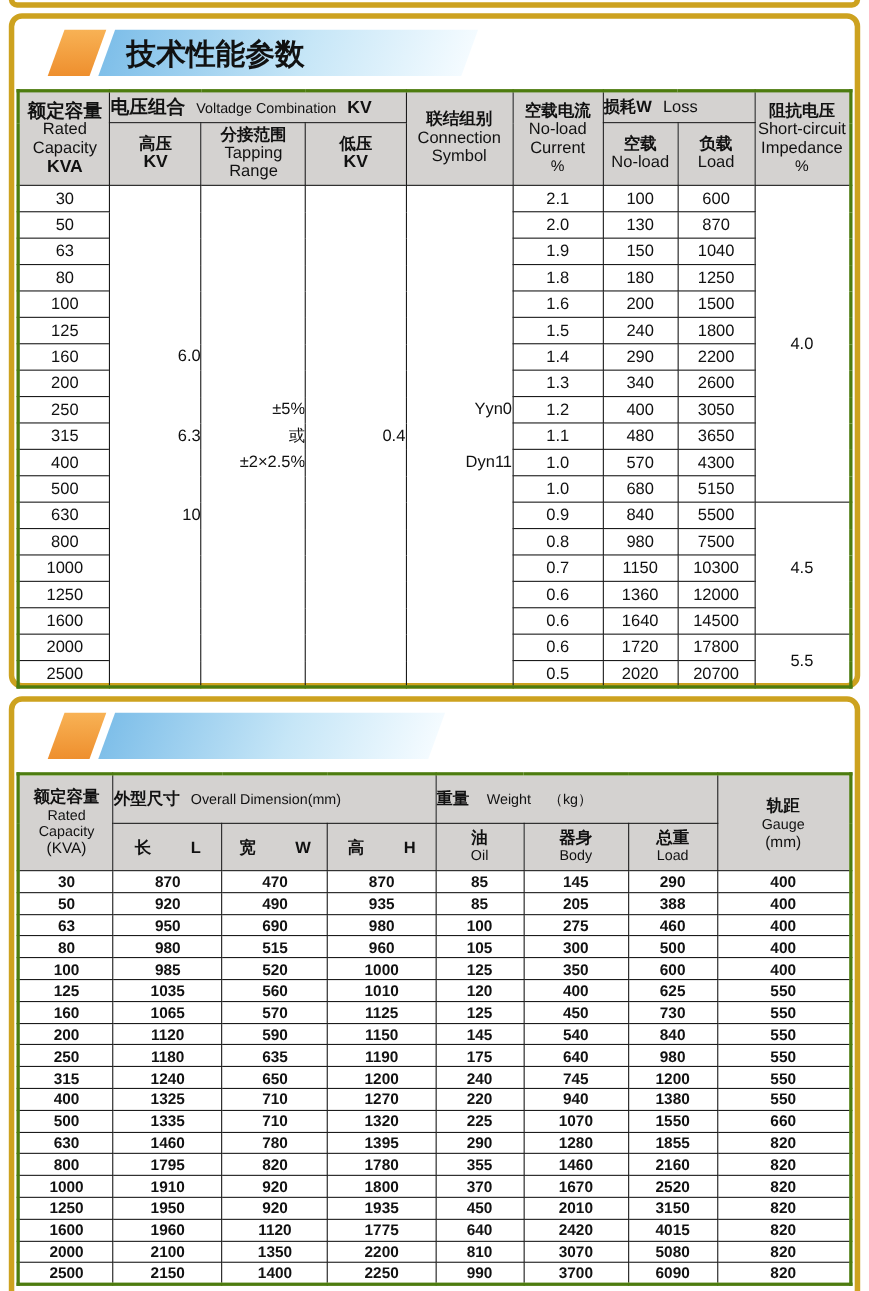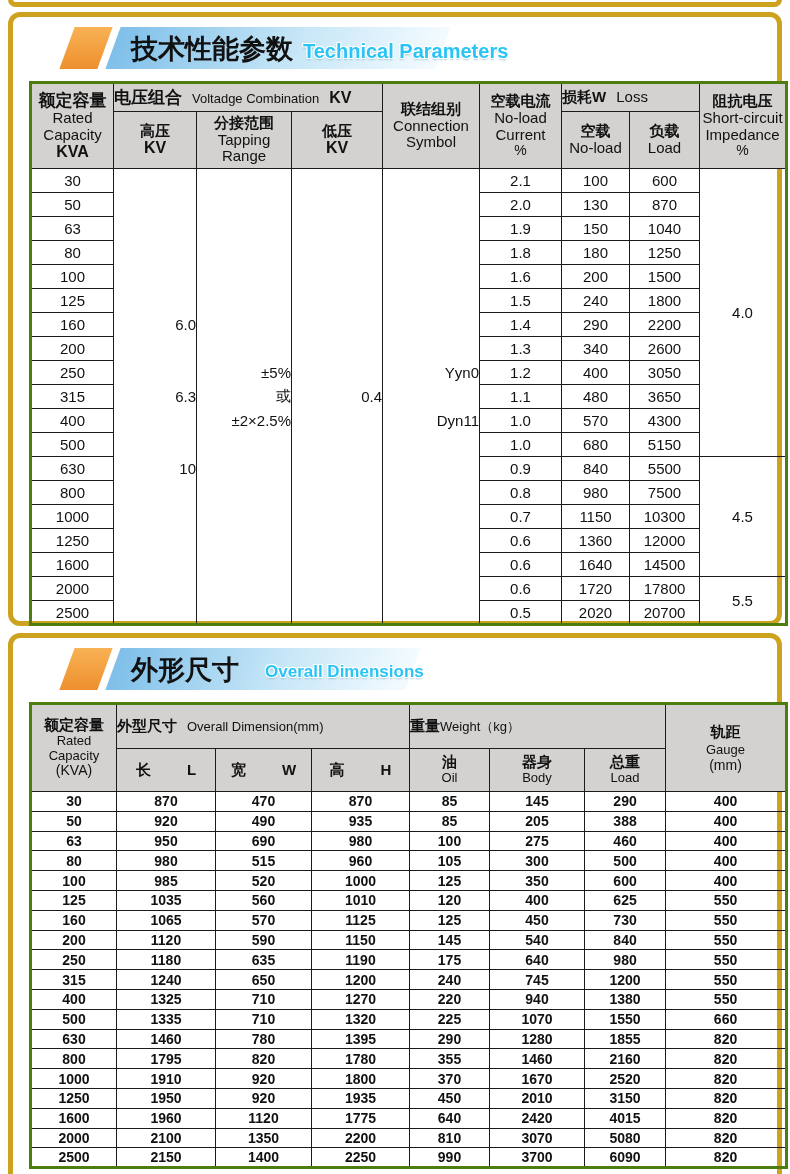--- a/index.html
+++ b/index.html
@@ -1,21 +1,21 @@
 <!DOCTYPE html>
 <html><head>
 <meta charset="utf-8">
 <style>
   * { margin:0; padding:0; box-sizing:border-box; }
   html,body { width:790px; height:1174px; overflow:hidden; background:#ffffff;
     font-family:"Liberation Sans","DejaVu Sans",sans-serif; }
   .prev-edge { position:absolute; left:8px; top:-8px; width:774px; height:15px;
     border:5px solid #cda21f; border-radius:12px; }
   .panel { position:absolute; left:8px; width:774px; background:#fff;
-    border:5px solid #cda21f; border-radius:12px;padding-left:16px; }
+    border:5px solid #cda21f; border-radius:12px; }
   .panel1 { top:12px; height:614px; }
   .panel2 { top:633px; height:610px; }
   
   .panel-title { position:relative; height:46px; margin:8px 0 10px 0; }
   .slash { position:absolute; left:38px; top:2px; width:38px; height:42px;
     transform:skewX(-20deg); background:linear-gradient(180deg,#f8b255,#ee8f2e); }
   .band { position:absolute; left:84px; top:2px; height:42px; transform:skewX(-20deg);
     background:linear-gradient(90deg,#7fbfe9 0%,#c6e6f7 55%,#f4fbff 100%); }
   .band.s1 { width:330px; }
   .band.s2 { width:300px; }
@@ -40,40 +40,39 @@
   .t2 tbody td { height:19.8px; font-size:14px; font-weight:bold; }
   .vstack { display:flex; flex-direction:column; align-items:center; justify-content:center;
     line-height:1.12; }
   .inline-h { display:flex; align-items:baseline; justify-content:flex-start; }
   .cn-lg { font-size:17px; font-weight:bold; }
   .cn-md { font-size:15px; font-weight:bold; }
   .en-sm { font-size:15px; font-weight:normal; }
   .en-md { font-size:13px; font-weight:normal; }
   .unit-lg { font-size:16px; font-weight:bold; }
   .unit-md { font-size:14px; font-weight:normal; }
-  .gap-l { margin-left:10px; } .gap-xl { }
+  .gap-l { margin-left:10px; } .gap-xl { margin-left:16px; }
   .merge-cell { position:relative; }
   .pos-val { position:absolute; left:0; right:0; transform:translateY(-50%);
     text-align:right; font-size:15px; }
   .sp-around { height:100%; display:flex; flex-direction:column; align-items:center;
     justify-content:space-evenly; }
   .pair { display:flex; align-items:baseline; justify-content:center; gap:36px; }
 </style>
 </head>
 <body>
 
 <div class="prev-edge"></div>
 
 <div class="panel panel1">
   <div class="panel-title">
     <div class="slash"></div>
     <div class="band s1"></div>
     <div class="title-text">
       <span class="title-cn">技术性能参数</span>
-      <span class="title-en">Technical Parameters</span>
     </div>
   </div>
 
   <table class="t1">
     <colgroup>
       <col style="width:83px">
         <col style="width:83px">
         <col style="width:95px">
       <col style="width:91px">
         <col style="width:97px">
@@ -299,24 +298,20 @@
           <td>20700</td>
         </tr>
       </tbody>
   </table>
 </div>
 
 <div class="panel panel2">
   <div class="panel-title">
     <div class="slash"></div>
     <div class="band s2"></div>
-    <div class="title-text">
-      <span class="title-cn">外形尺寸</span>
-      <span class="title-en">Overall Dimensions</span>
-    </div>
   </div>
 
   <table class="t2">
     <colgroup>
       <col style="width:86px">
         <col style="width:99px">
         <col style="width:96px">
       <col style="width:98px">
         <col style="width:80px">
         <col style="width:95px">

